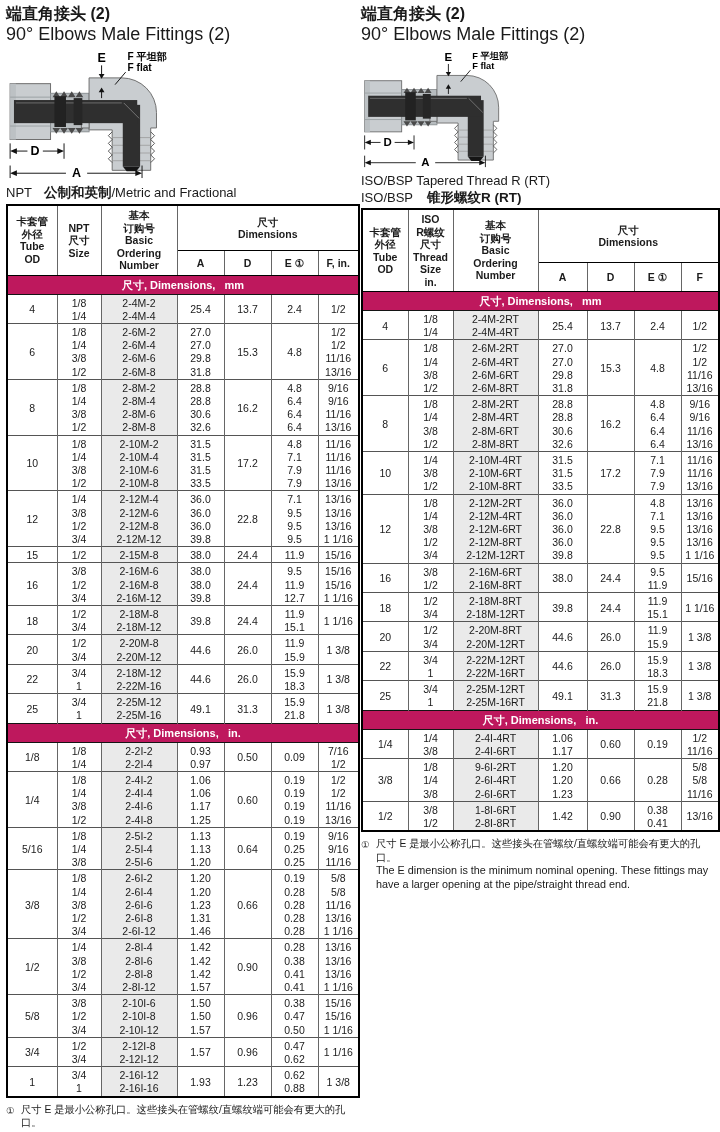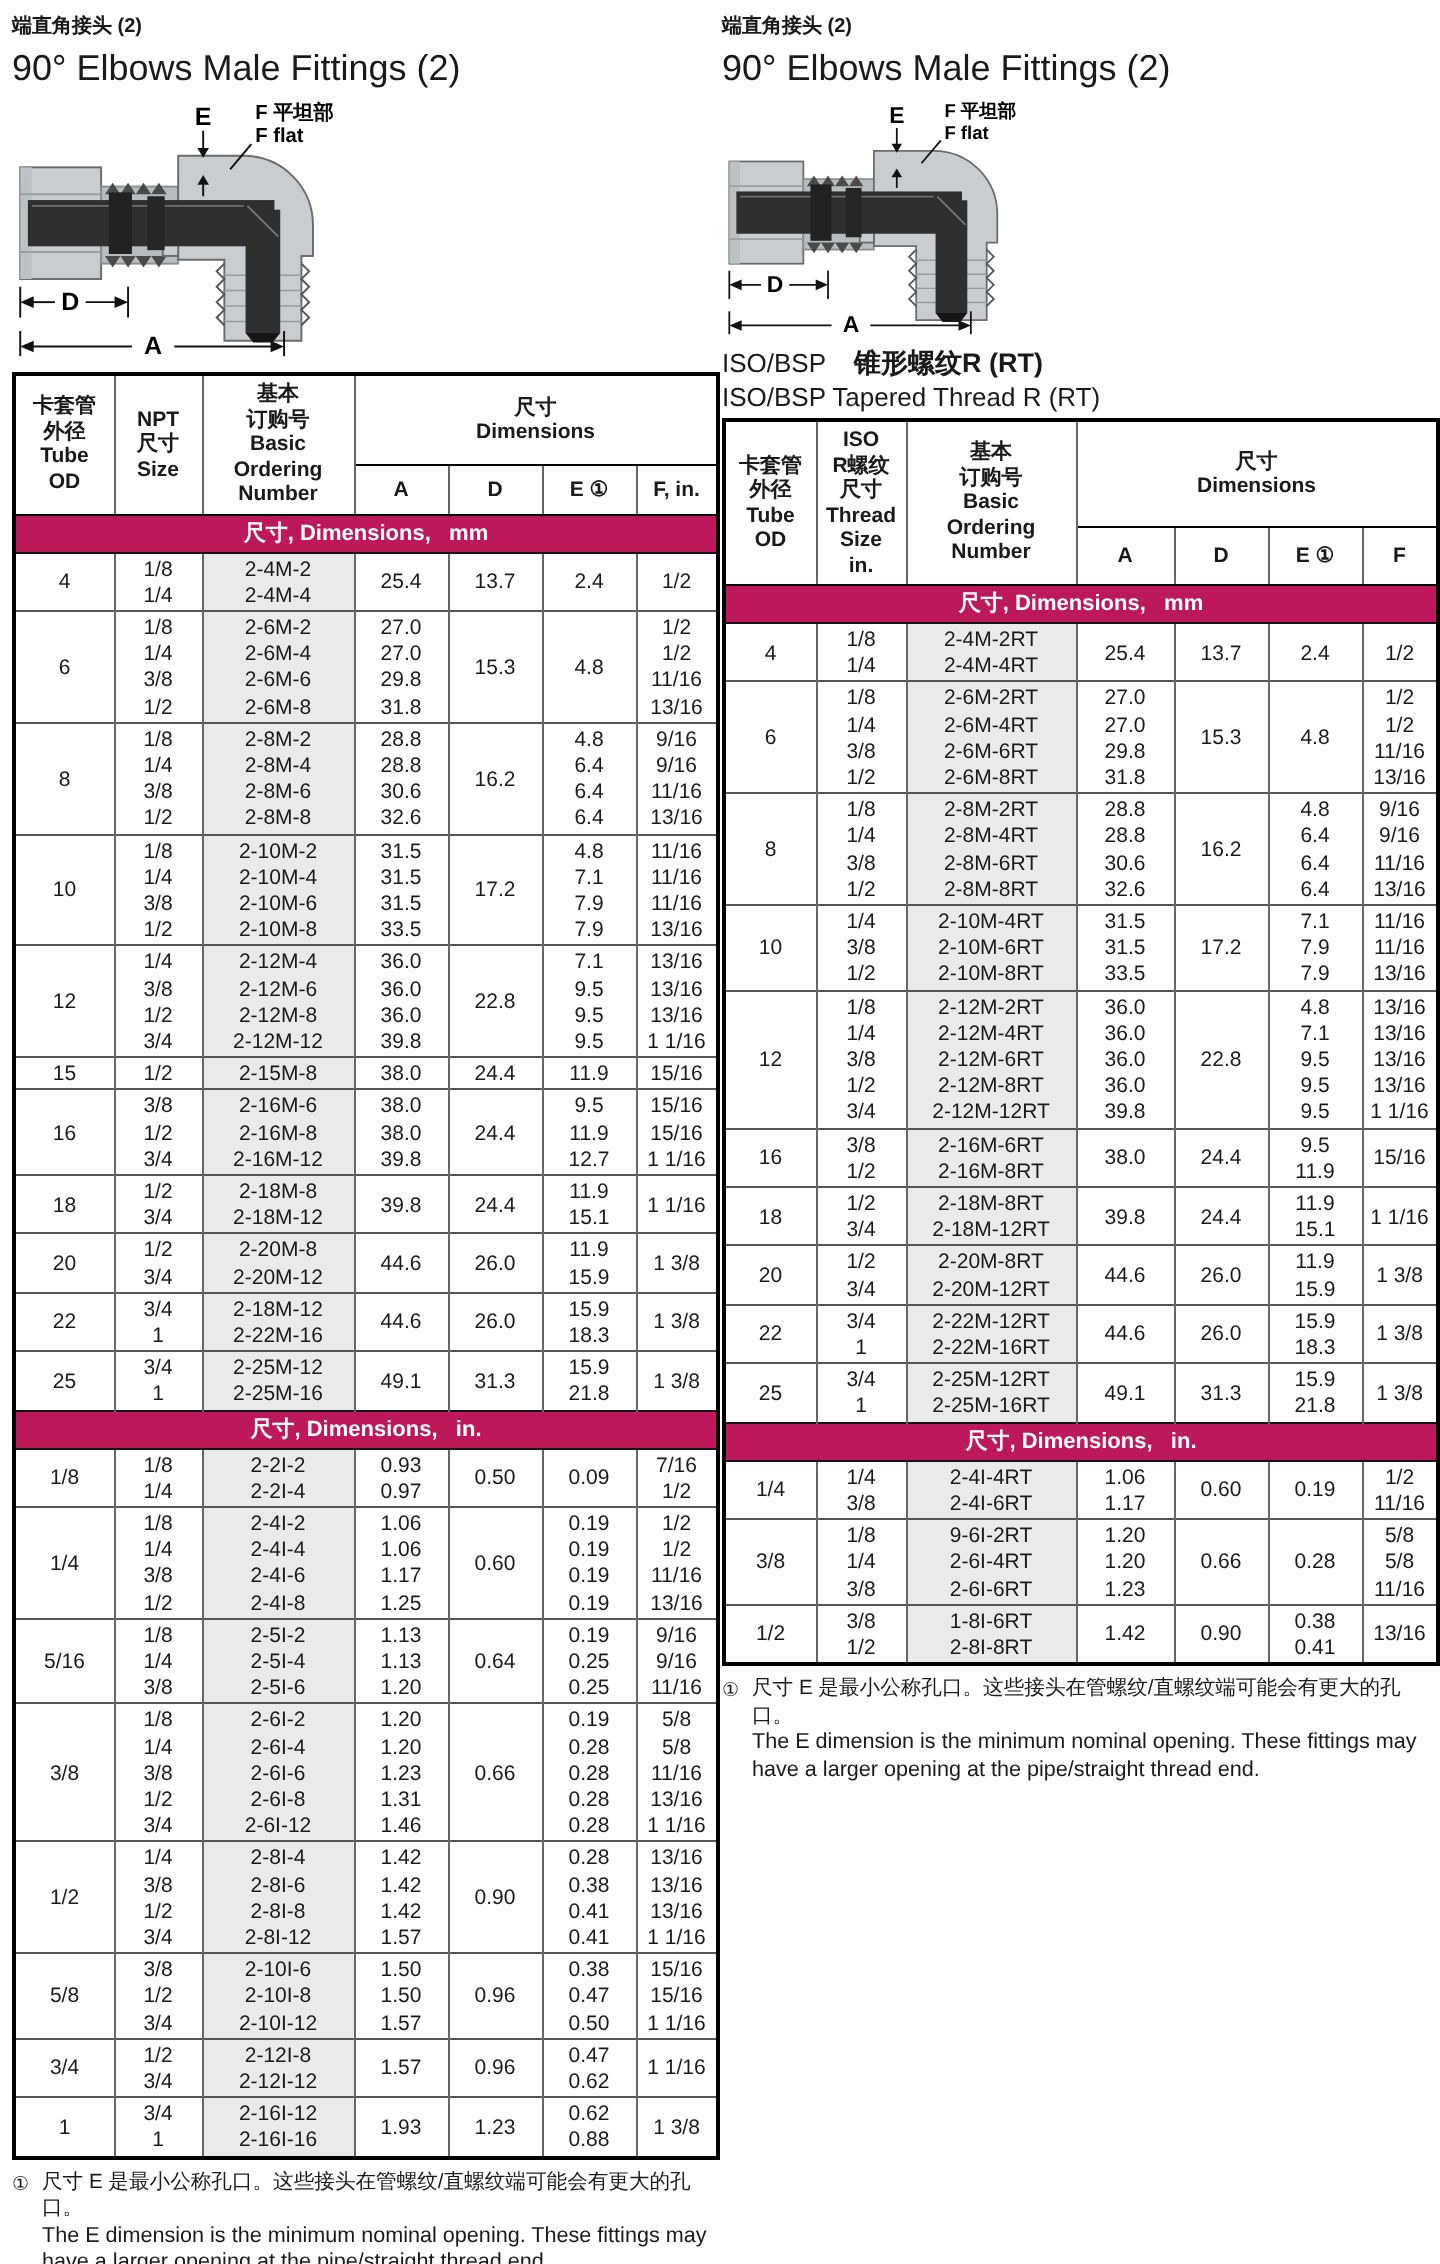--- a/index.html
+++ b/index.html
@@ -1,20 +1,20 @@
 <!DOCTYPE html>
 <html><head>
 <meta charset="utf-8">
 <style>
   html,body{margin:0;padding:0;background:#fff;}
   body{width:720px;height:1132px;position:relative;font-family:"Liberation Sans",sans-serif;color:#1a1a1a;overflow:hidden;}
   .col{position:absolute;top:4px;}
   .col-left{left:6px;width:352px;}
   .col-right{left:361px;width:357px;}
-  .title-zh{font-size:10px;font-weight:bold;line-height:19px;}
+  .title-zh{font-size:16px;font-weight:bold;line-height:19px;}
   .title-en{font-size:18px;line-height:23px;}
   .diagram{margin-top:3px;}
   .subtitle{font-size:13px;margin:2px 0 3px 0;line-height:16px;}
   .subtitle .zh-b{font-weight:bold;font-size:13.5px;}
   .subtitle .gap{display:inline-block;width:12px;}
   .sub-line{font-size:13px;line-height:17px;}
   .sub-line .zh-b{font-weight:bold;font-size:13.5px;}
   table{width:100%;border-collapse:collapse;table-layout:fixed;border:2px solid #000;margin-top:2px;}
   th,td{text-align:center;vertical-align:middle;border-left:1px solid #666;border-right:1px solid #666;padding:0;}
   thead th{font-size:10.5px;font-weight:bold;line-height:12.5px;white-space:pre-line;padding:3px 0;border-bottom:1px solid #000;}
@@ -102,20 +102,23 @@
         <line x1="141" y1="121" x2="141" y2="134" stroke="#111"></line>
         <line x1="8" y1="129" x2="62" y2="129" stroke="#111"></line>
         <line x1="84" y1="129" x2="137" y2="129" stroke="#111"></line>
         <polygon points="4,129 11,126 11,132" fill="#111"></polygon>
         <polygon points="141,129 134,126 134,132" fill="#111"></polygon>
         <text x="73" y="133" font-size="13" font-weight="bold" text-anchor="middle">A</text>
       </g>
     </svg>
   </div>
 
+  <div class="subtitle">
+    <span>NPT</span><span class="gap"></span><span class="zh-b">公制和英制</span><span>/Metric and Fractional</span>
+  </div>
 
   <table>
     <colgroup>
       <col style="width:50px">
         <col style="width:44px">
         <col style="width:76px">
       <col style="width:47px">
         <col style="width:47px">
         <col style="width:47px">
         <col style="width:41px">
@@ -633,24 +636,24 @@
         <line x1="4" y1="121" x2="4" y2="134" stroke="#111"></line>
         <line x1="141" y1="121" x2="141" y2="134" stroke="#111"></line>
         <line x1="8" y1="129" x2="62" y2="129" stroke="#111"></line>
         <line x1="84" y1="129" x2="137" y2="129" stroke="#111"></line>
         <polygon points="4,129 11,126 11,132" fill="#111"></polygon>
         <polygon points="141,129 134,126 134,132" fill="#111"></polygon>
         <text x="73" y="133" font-size="13" font-weight="bold" text-anchor="middle">A</text>
       </g>
     </svg></div>
 
+  <div class="sub-line">ISO/BSP Tapered Thread R (RT)</div>
   <div class="sub-line">
     <span>ISO/BSP</span><span class="gap" style="display:inline-block;width:14px;"></span><span class="zh-b">锥形螺纹R (RT)</span>
   </div>
-  <div class="sub-line">ISO/BSP Tapered Thread R (RT)</div>
 
   <table>
     <colgroup>
       <col style="width:46px">
         <col style="width:45px">
         <col style="width:85px">
       <col style="width:49px">
         <col style="width:47px">
         <col style="width:47px">
         <col style="width:38px">

